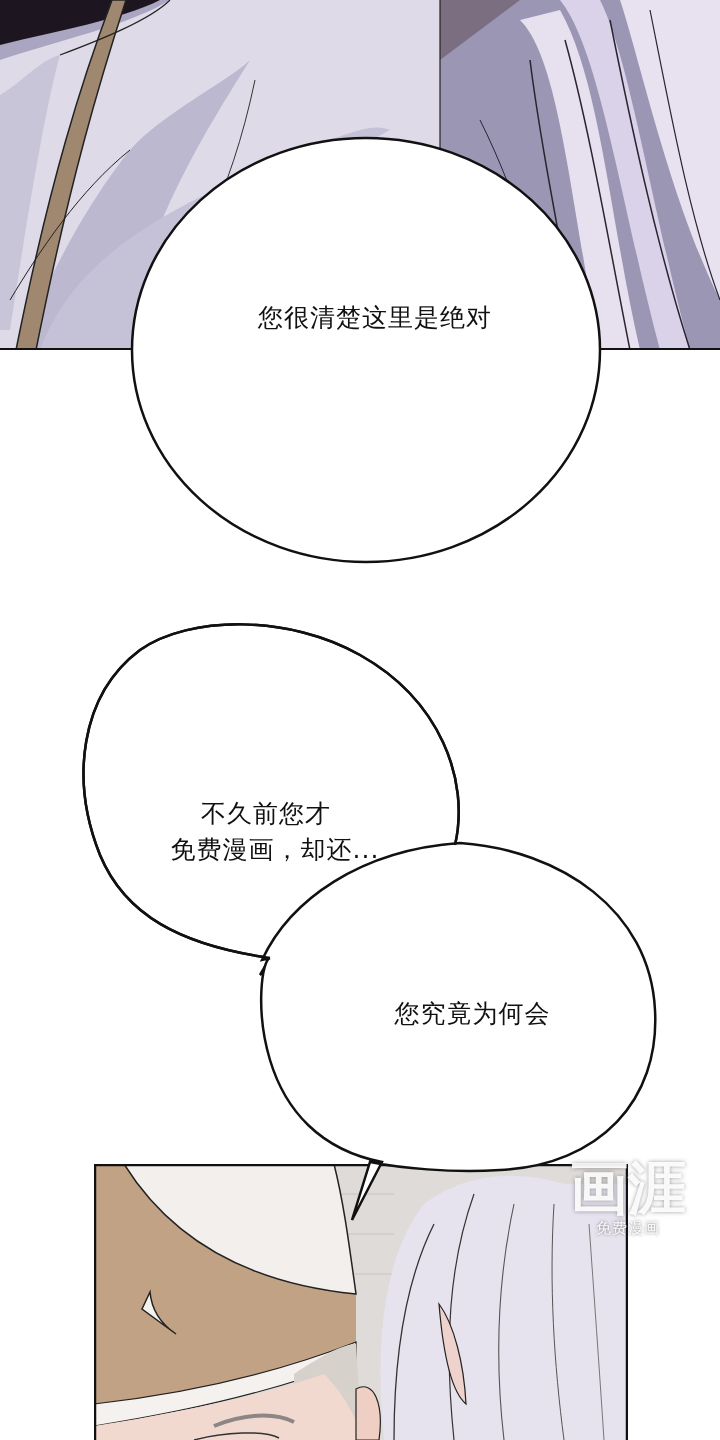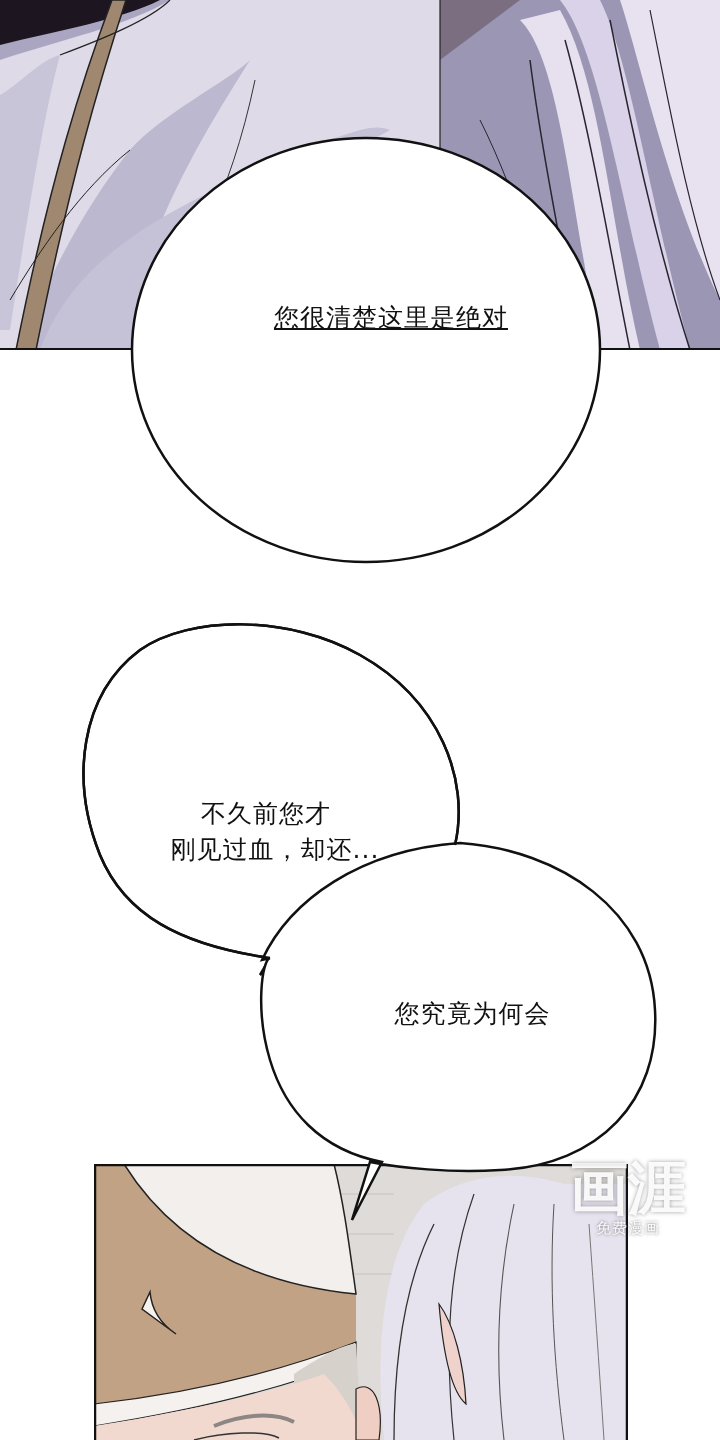--- a/index.html
+++ b/index.html
@@ -171,27 +171,27 @@
              C320,1150 285,1110 270,1060
              C255,1010 262,960 270,958
              L262,960
              C290,900 360,850 460,843 Z" fill="#ffffff" stroke="#111" stroke-width="2.5"></path>
 
     <path d="M300,930 C330,880 400,850 455,845 L455,960 L280,960 Z" fill="#ffffff"></path>
 
     <path d="M455,845 C470,780 440,700 360,655 C290,615 190,615 140,650 C80,695 70,780 100,855 C125,915 180,945 270,958" fill="none" stroke="#111" stroke-width="2.5"></path>
   </svg>
 
-  <div class="bubble-text" style="left:206px;top:300px;width:340px;text-decoration:underline;">
+  <div class="bubble-text" style="left:190px;top:300px;width:340px;">
     <span style="padding-left:30px;">您很清楚这里是绝对</span>
   </div>
 
   <div class="bubble-text" style="left:130px;top:748px;width:290px;margin-top:48px;">
     <span style="padding-right:18px;">不久前您才</span>
-    <span>刚见过血，却还...</span>
+    <span>免费漫画，却还...</span>
   </div>
 
   <div class="bubble-text" style="left:325px;top:996px;width:275px;">
     <span style="padding-left:20px;">您究竟为何会</span>
   </div>
 
   <div class="watermark">
     <div class="wm-logo">画涯</div>
     <div class="wm-sub">免费漫画</div>
   </div>

